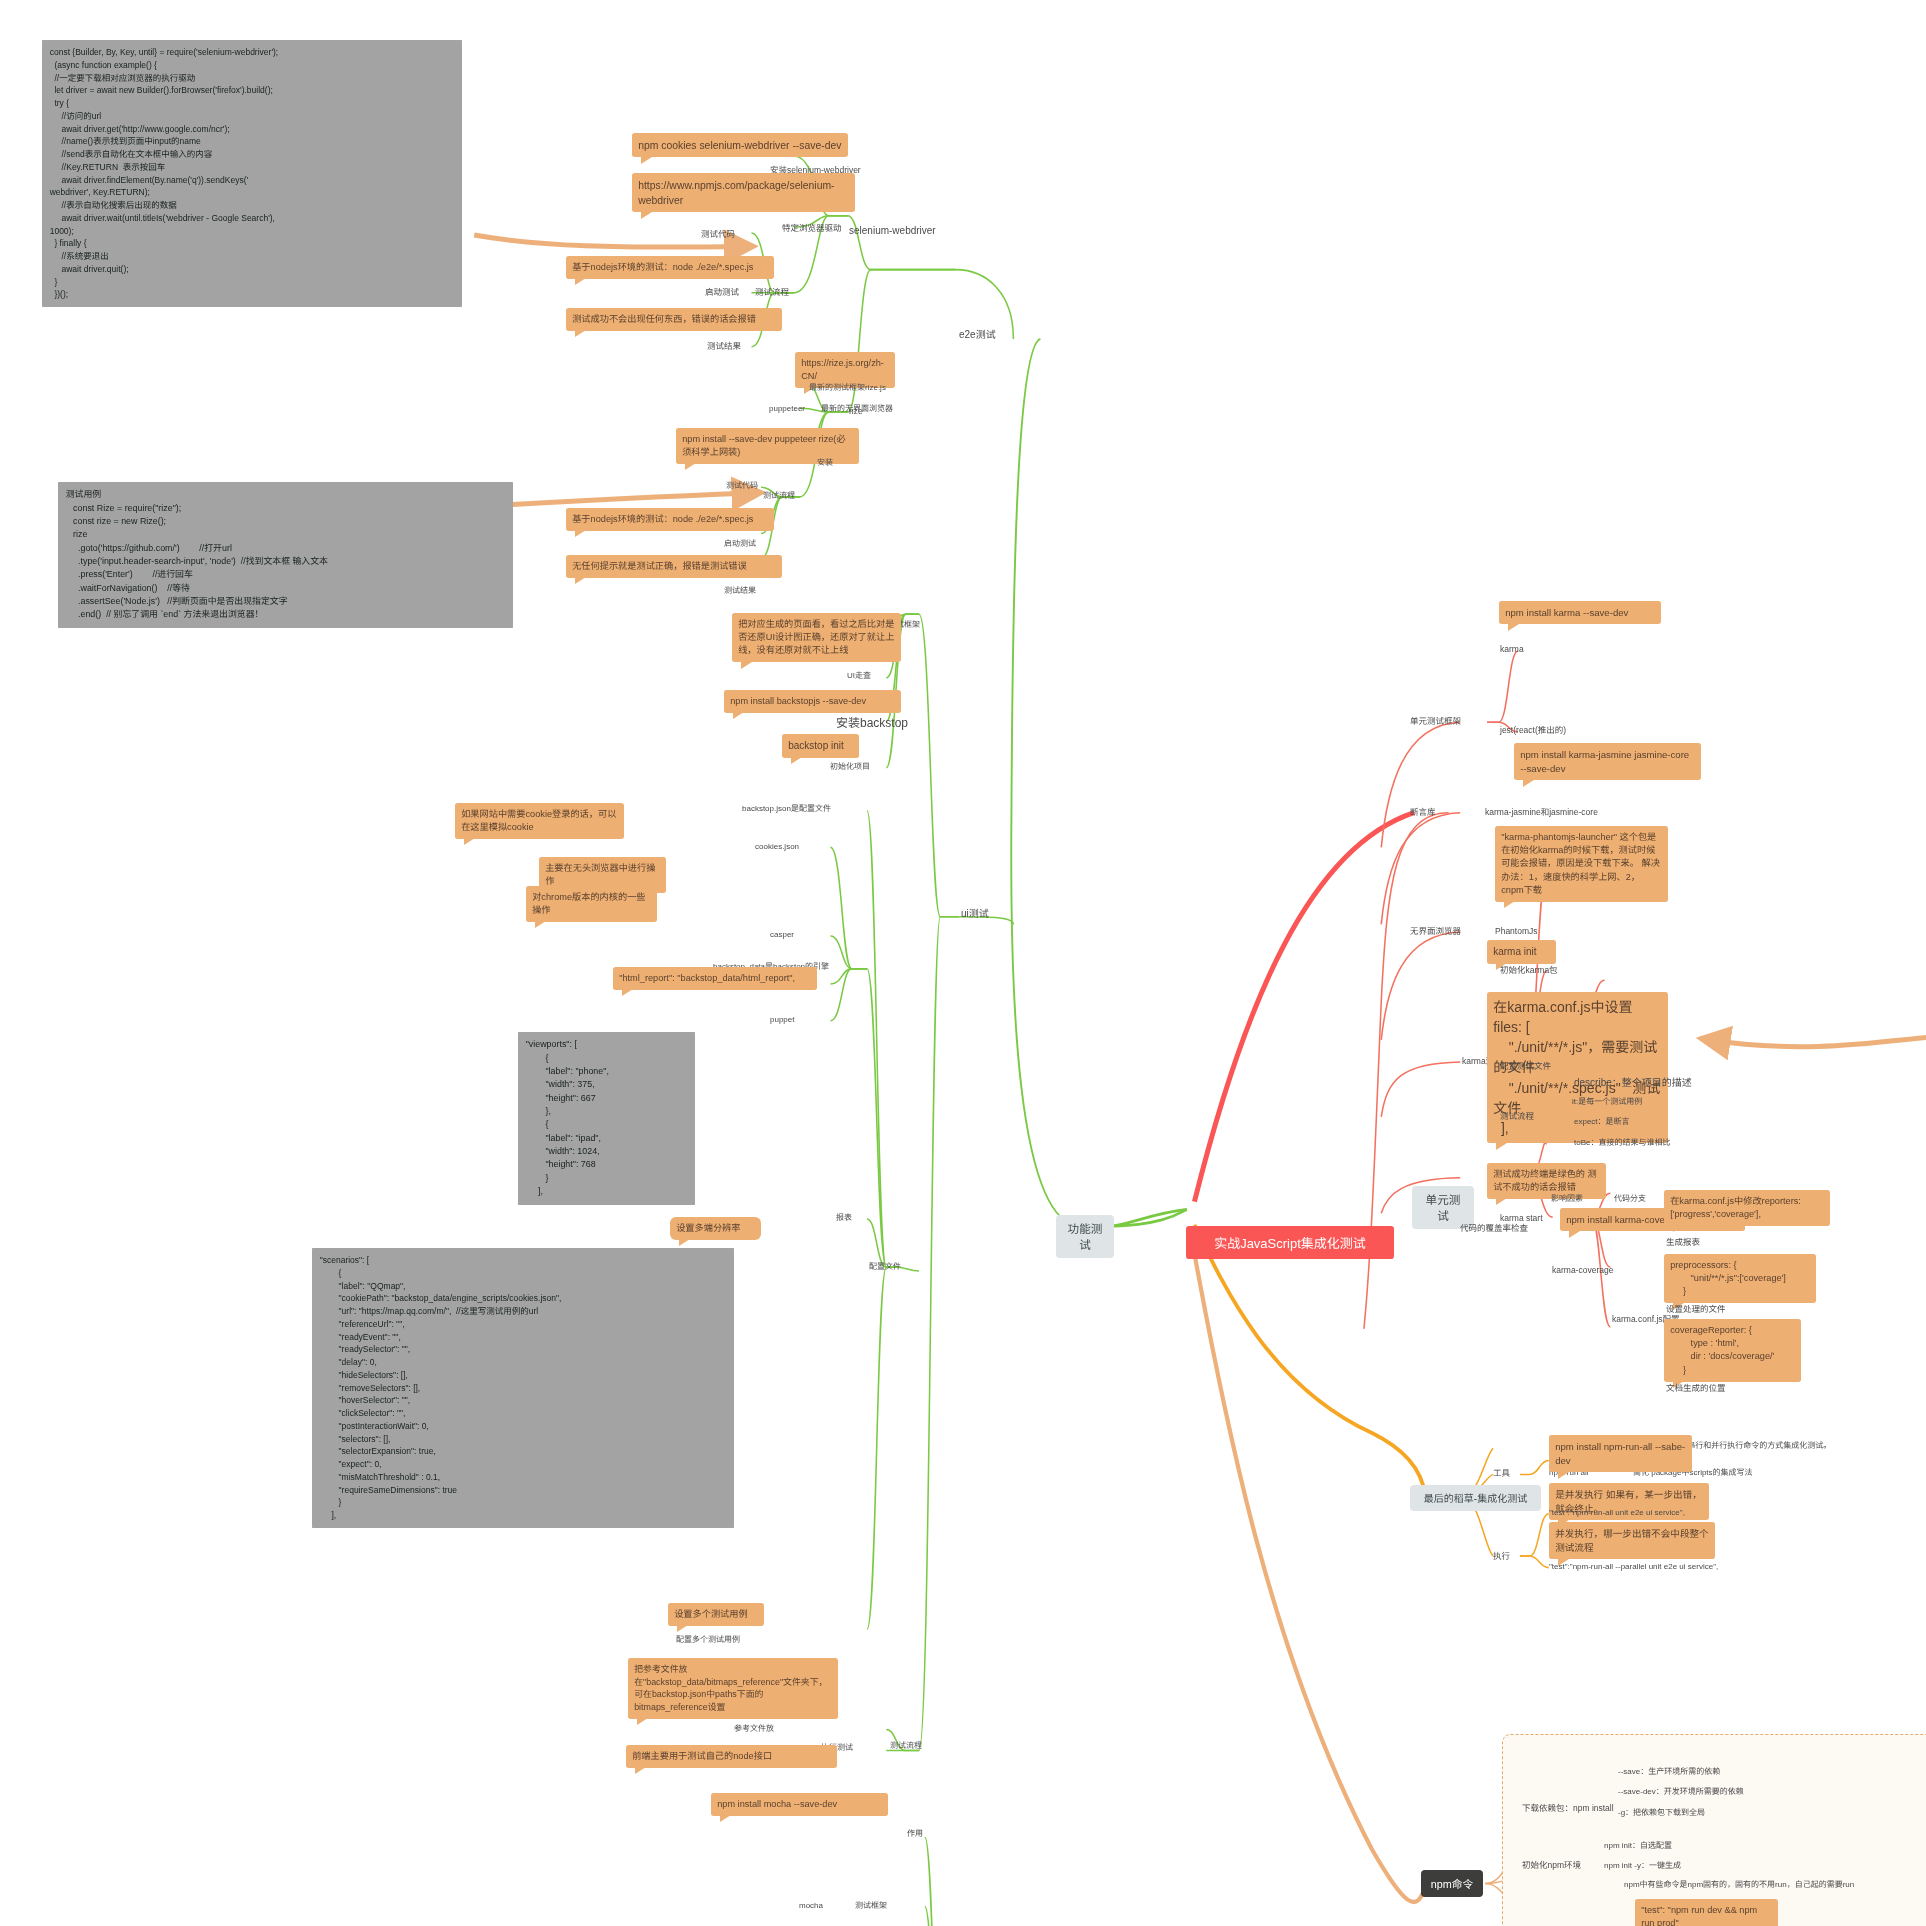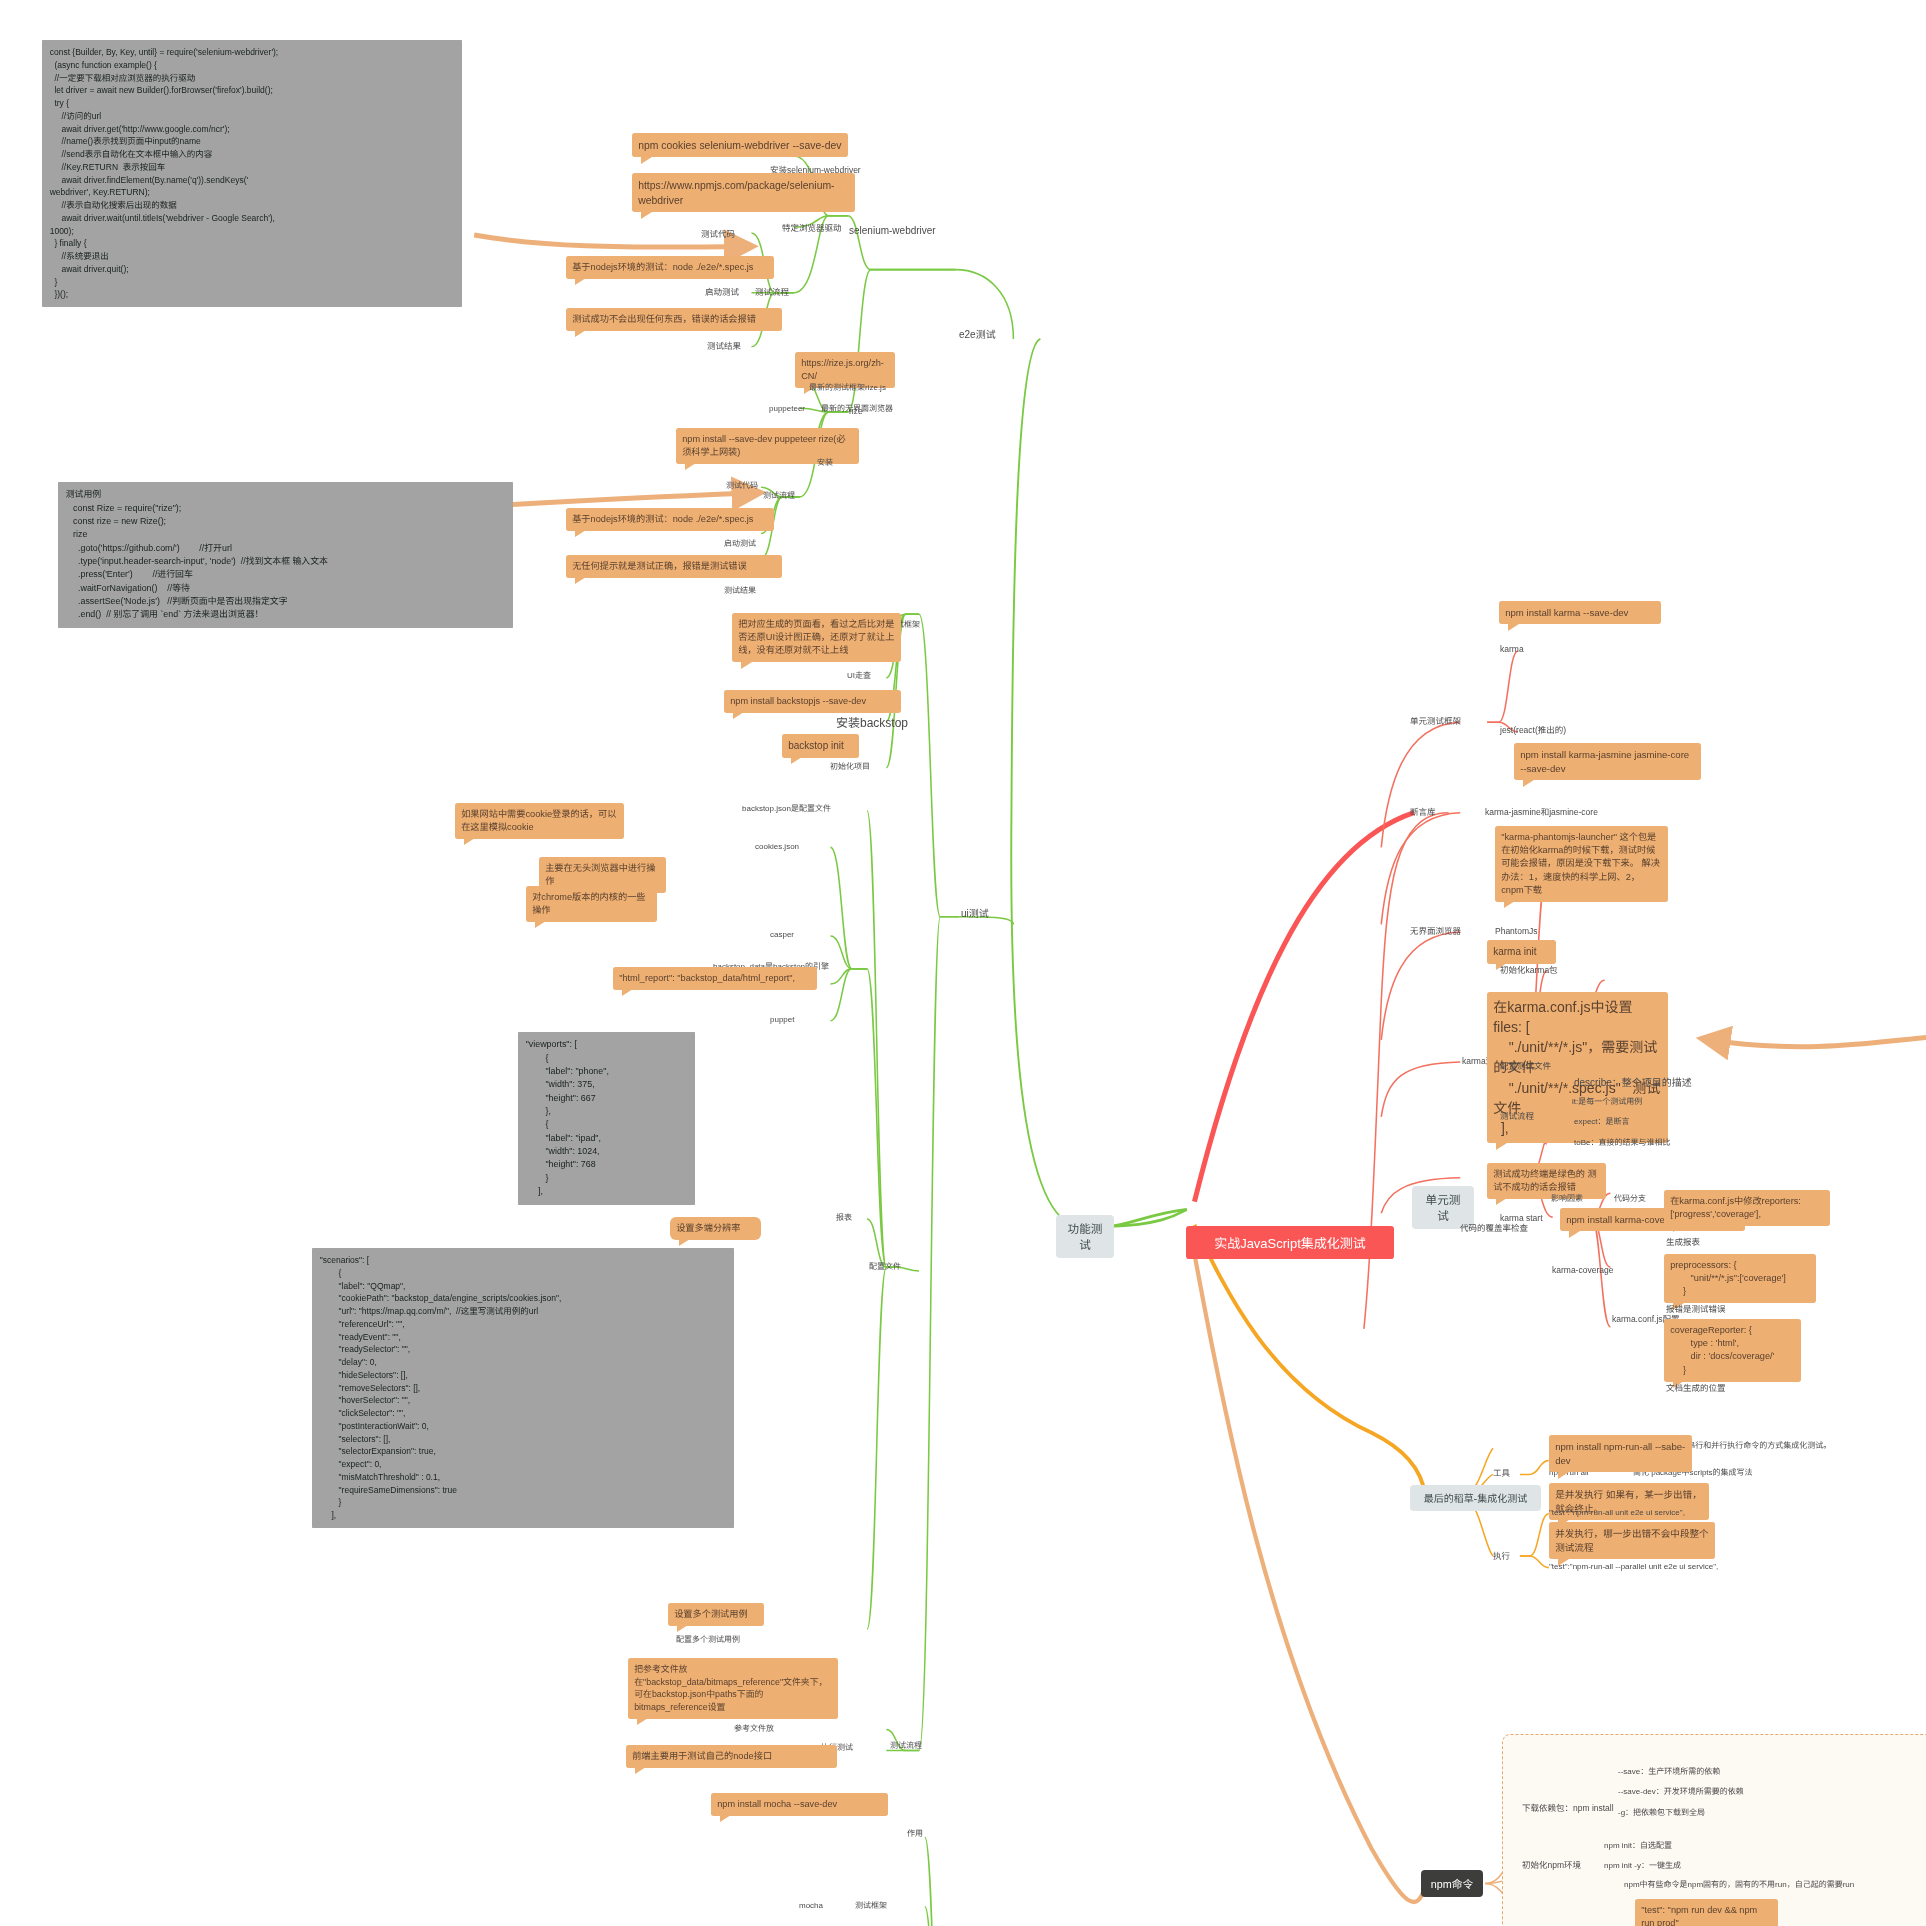--- a/index.html
+++ b/index.html
@@ -374,21 +374,21 @@
   <div class="lbl" style="left:1552px;top:1265px;font-size:8.5px;">karma-coverage</div>
 
   <div class="lbl" style="left:1612px;top:1314px;font-size:8.5px;">karma.conf.js配置</div>
 
   <div class="callout" style="left:1664px;top:1190px;width:166px;font-size:9.2px;">在karma.conf.js中修改reporters: ['progress','coverage'],</div>
   <div class="lbl" style="left:1666px;top:1237px;font-size:8.5px;">生成报表</div>
 
   <div class="callout" style="left:1664px;top:1254px;width:152px;font-size:9.2px;white-space:pre-wrap;">preprocessors: {
         "unit/**/*.js":['coverage']
      }</div>
-  <div class="lbl" style="left:1666px;top:1304px;font-size:8.5px;">报错是测试错误</div>
+  <div class="lbl" style="left:1666px;top:1304px;font-size:8.5px;">设置处理的文件</div>
 
   <div class="callout" style="left:1664px;top:1319px;width:137px;font-size:9.2px;white-space:pre-wrap;">coverageReporter: {
         type : 'html',
         dir : 'docs/coverage/'
      }</div>
   <div class="lbl" style="left:1666px;top:1383px;font-size:8.5px;">文档生成的位置</div>
 
   <div class="lbl" style="left:1624px;top:1441px;font-size:8px;">利用package.json串行和并行执行命令的方式集成化测试。</div>
 
   <div class="lbl" style="left:1493px;top:1468px;font-size:8.5px;">工具</div>

